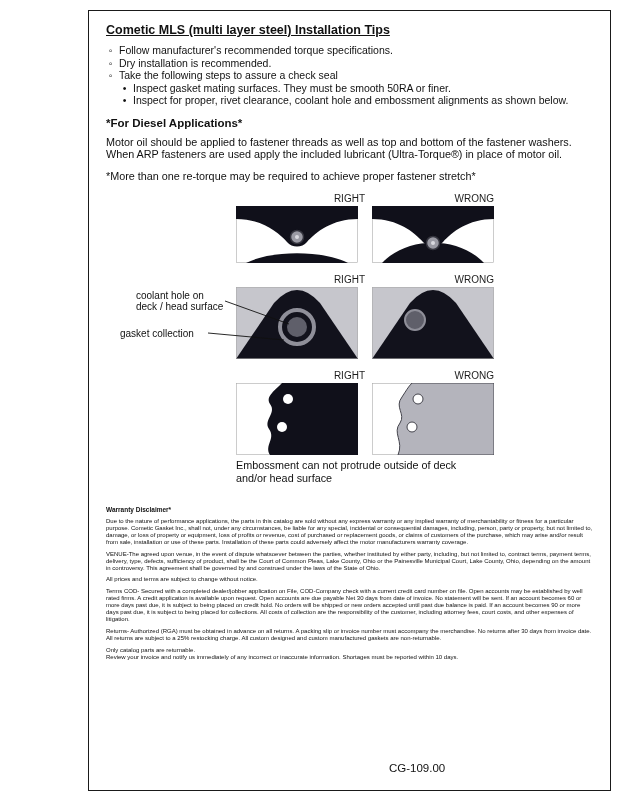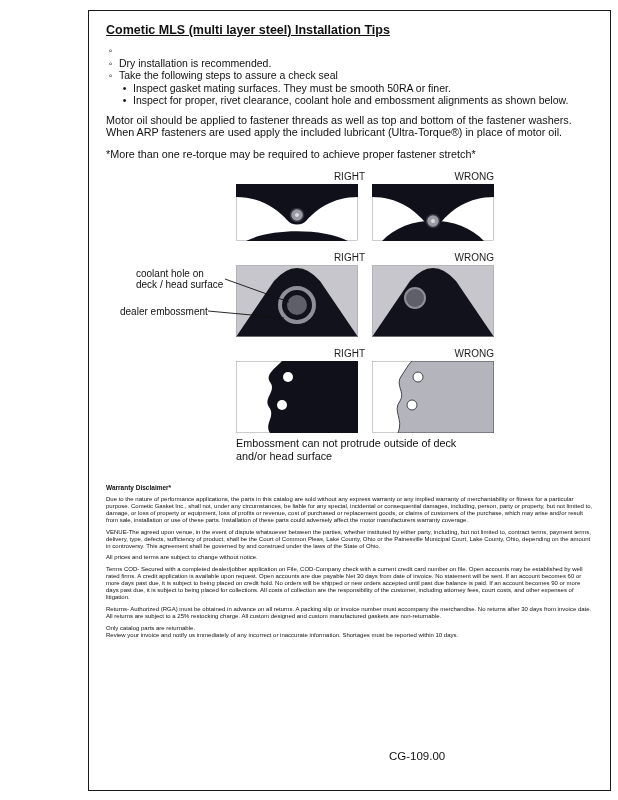--- a/index.html
+++ b/index.html
@@ -29,52 +29,54 @@
   .fig-caption.narrow{max-width:250px;}
   .panel{display:block;}
   .callout{position:absolute;font-size:10px;line-height:11px;color:#111;}
   #callout-hole{left:30px;top:16px;width:88px;}
   #callout-emb{left:14px;top:54px;width:104px;}
   .leader{position:absolute;left:0;top:0;pointer-events:none;}
   .warranty{margin-top:22px;max-width:490px;}
   .warranty h3{font-size:6.5px;margin:0 0 5px 0;}
   .warranty p{font-size:6px;line-height:6.9px;margin:0 0 5px 0;}
   .warranty p.tight{margin-bottom:0;}
-  .footer-code{position:absolute;left:300px;bottom:28px;font-size:11.5px;color:#111;}
+  .footer-code{position:absolute;left:300px;bottom:16px;font-size:11.5px;color:#111;}
 </style>
 </head>
 <body>
 
 <div class="page">
   <div class="frame">
 
     <h1 class="doc-title">Cometic MLS (multi layer steel) Installation Tips</h1>
 
     <ul class="tips">
       <li>
         <span class="mk">◦</span>
+        <span>Follow manufacturer's recommended torque specifications.</span>
       </li>
       <li>
         <span class="mk">◦</span>
         <span>Dry installation is recommended.</span>
       </li>
       <li>
         <span class="mk">◦</span>
         <span>Take the following steps to assure a check seal</span>
       </li>
       <li class="sub">
         <span class="mk">•</span>
         <span>Inspect gasket mating surfaces.  They must be smooth 50RA or finer.</span>
       </li>
       <li class="sub">
         <span class="mk">•</span>
         <span>Inspect for proper, rivet clearance, coolant hole and embossment alignments as shown below.</span>
       </li>
     </ul>
 
+    <h2 class="h-diesel">*For Diesel Applications*</h2>
     <p class="para">Motor oil should be applied to fastener threads as well as top and bottom of the fastener washers. When ARP fasteners are used apply the included lubricant (Ultra-Torque®) in place of motor oil.</p>
     <p class="note">*More than one re-torque may be required to achieve proper fastener stretch*</p>
 
     <div class="figure">
       <div class="fig-labels">
         <span>RIGHT</span>
         <span>WRONG</span>
       </div>
       <div class="fig-panels">
         <svg class="panel" width="122" height="57" viewBox="0 0 122 57">
@@ -108,21 +110,21 @@
           <rect x="0.5" y="0.5" width="121" height="71" fill="none" stroke="#aaaaaa" stroke-width="0.6"></rect>
         </svg>
         <svg class="panel" width="122" height="72" viewBox="0 0 122 72">
           <rect width="122" height="72" fill="#c6c6cc"></rect>
           <path d="M0,72 L38,16 Q61,-10 84,16 L122,72 Z" fill="#12121c"></path>
           <circle cx="43" cy="33" r="10" fill="#5f5f6a" stroke="#8f8f99" stroke-width="2"></circle>
           <rect x="0.5" y="0.5" width="121" height="71" fill="none" stroke="#aaaaaa" stroke-width="0.6"></rect>
         </svg>
       </div>
       <div class="callout" id="callout-hole">coolant hole on deck / head surface</div>
-      <div class="callout" id="callout-emb">dealer embossment</div>
+      <div class="callout" id="callout-emb">gasket collection</div>
       <svg class="leader" width="400" height="100" viewBox="0 0 400 100">
         <line x1="119" y1="27" x2="183" y2="50" stroke="#111" stroke-width="0.9"></line>
         <line x1="102" y1="59" x2="178" y2="66" stroke="#111" stroke-width="0.9"></line>
       </svg>
     </div>
 
     <div class="figure">
       <div class="fig-labels">
         <span>RIGHT</span>
         <span>WRONG</span>

